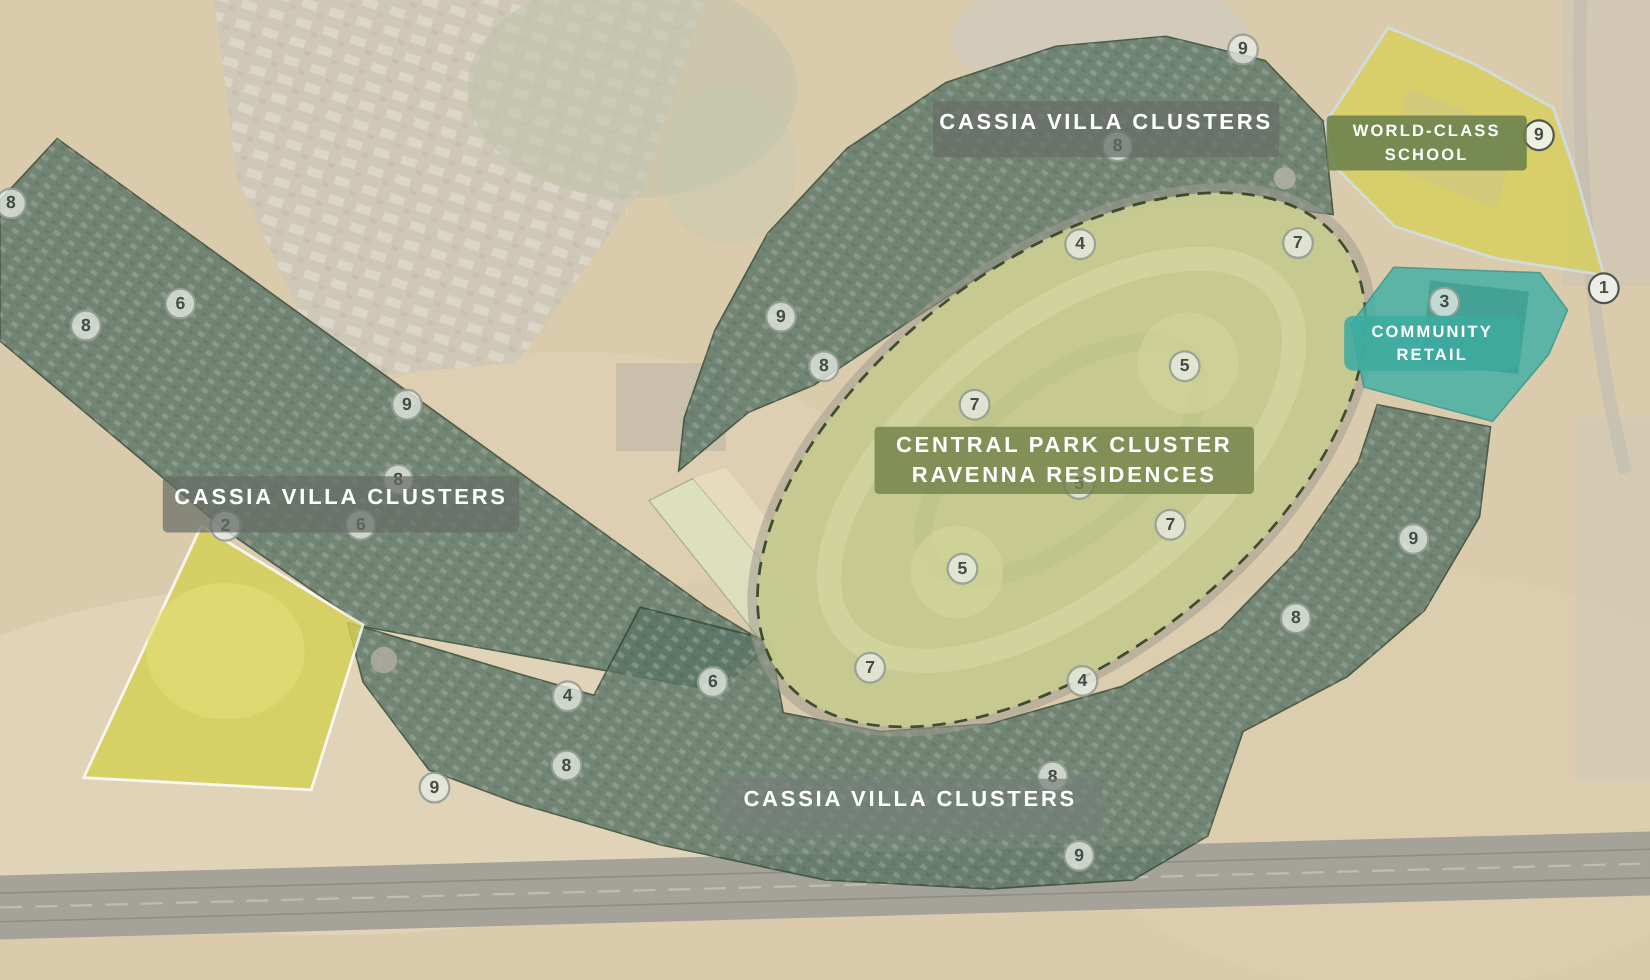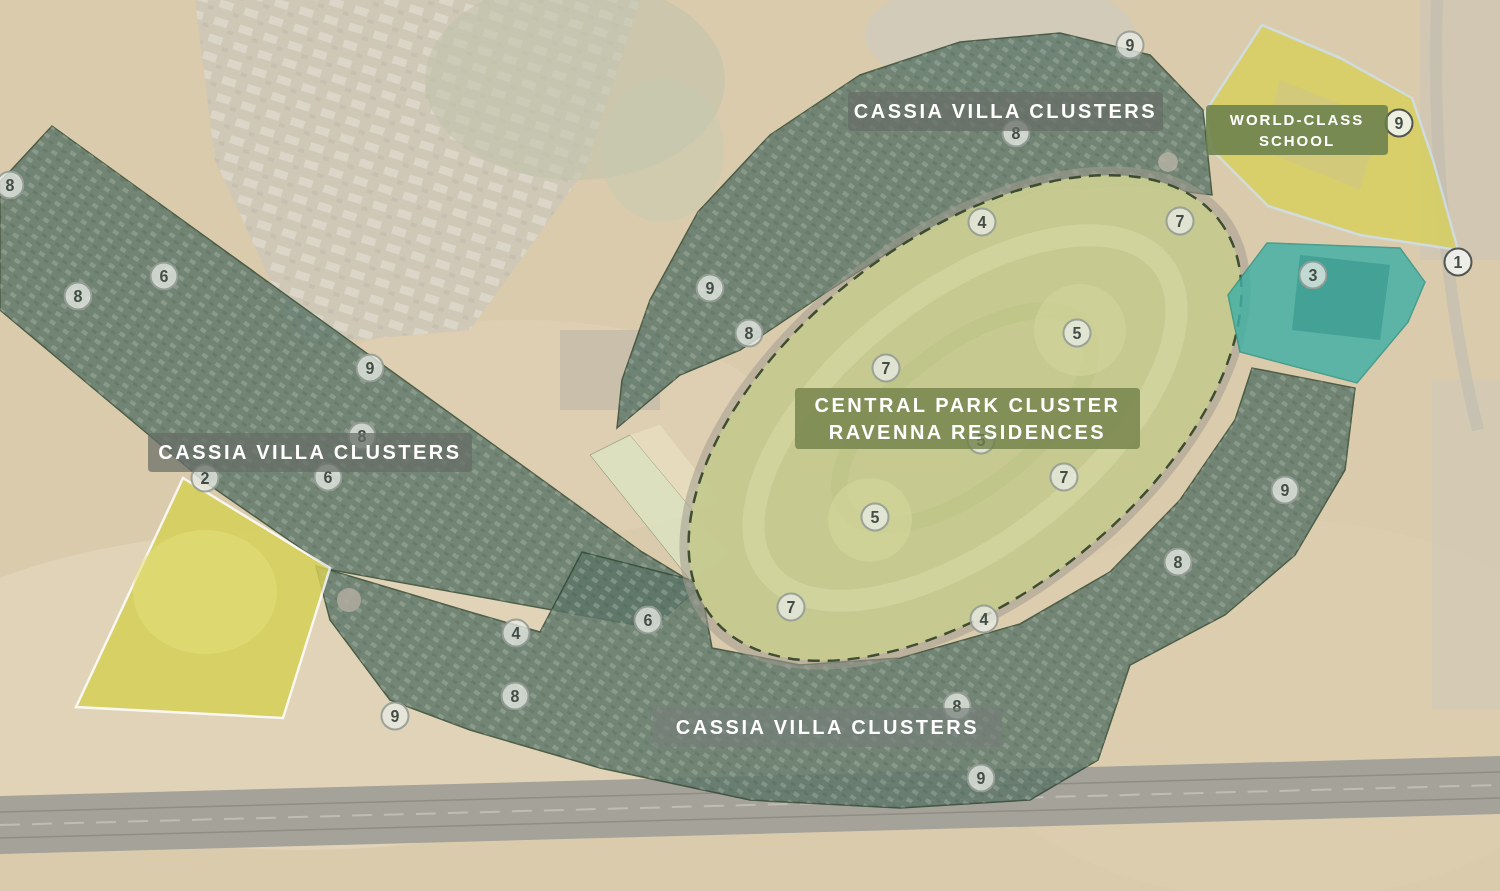--- a/index.html
+++ b/index.html
@@ -21,21 +21,21 @@
     position:absolute;z-index:3;color:#ffffff;font-weight:bold;text-align:center;
     letter-spacing:2.5px;border-radius:4px;box-sizing:border-box;
   }
   .lbl-line{width:100%;}
   .band-gray{background:rgba(103,108,103,0.72);}
   .band-gray2{background:rgba(117,125,121,0.68);}
   .band-olive{background:rgba(113,127,71,0.80);}
   .band-green{background:rgba(104,127,74,0.86);}
   .band-teal{background:rgba(62,171,159,0.88);}
   .band-road{background:rgba(78,82,78,0.80);}
-  .big{font-size:20px;line-height:39px;height:39px;}
+  .big{font-size:20px;line-height:39px;height:51px;}
   .two20{font-size:20px;line-height:27px;padding-top:4px;}
   .two15{font-size:15px;line-height:21px;padding-top:4px;letter-spacing:2px;}
 </style>
 </head>
 <body>
 
 <div class="stage">
 
   <svg width="1500" height="891" viewBox="0 0 1500 891">
     <defs>
@@ -144,15 +144,19 @@
   <div class="map-label band-olive two20" style="left:795px;top:388px;width:345px;height:61px;">
     <div class="lbl-line">CENTRAL PARK CLUSTER</div>
     <div class="lbl-line">RAVENNA RESIDENCES</div>
   </div>
 
   <div class="map-label band-green two15" style="left:1206px;top:105px;width:182px;height:50px;">
     <div class="lbl-line">WORLD-CLASS</div>
     <div class="lbl-line">SCHOOL</div>
   </div>
 
+  <div class="map-label band-teal two15" style="left:1222px;top:287px;width:160px;height:50px;border-radius:8px;">
+    <div class="lbl-line">COMMUNITY</div>
+    <div class="lbl-line">RETAIL</div>
+  </div>
 
 
 </div>
 
 </body></html>

